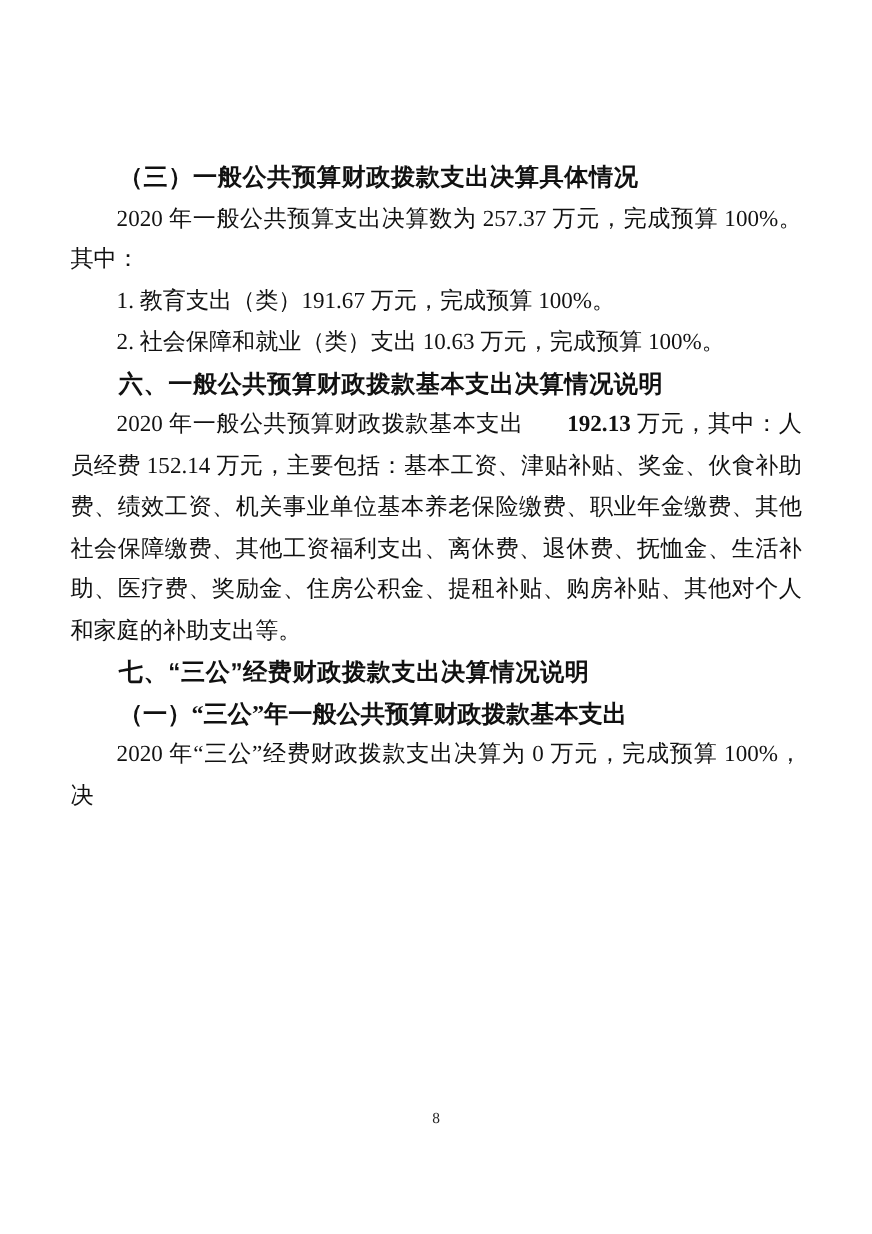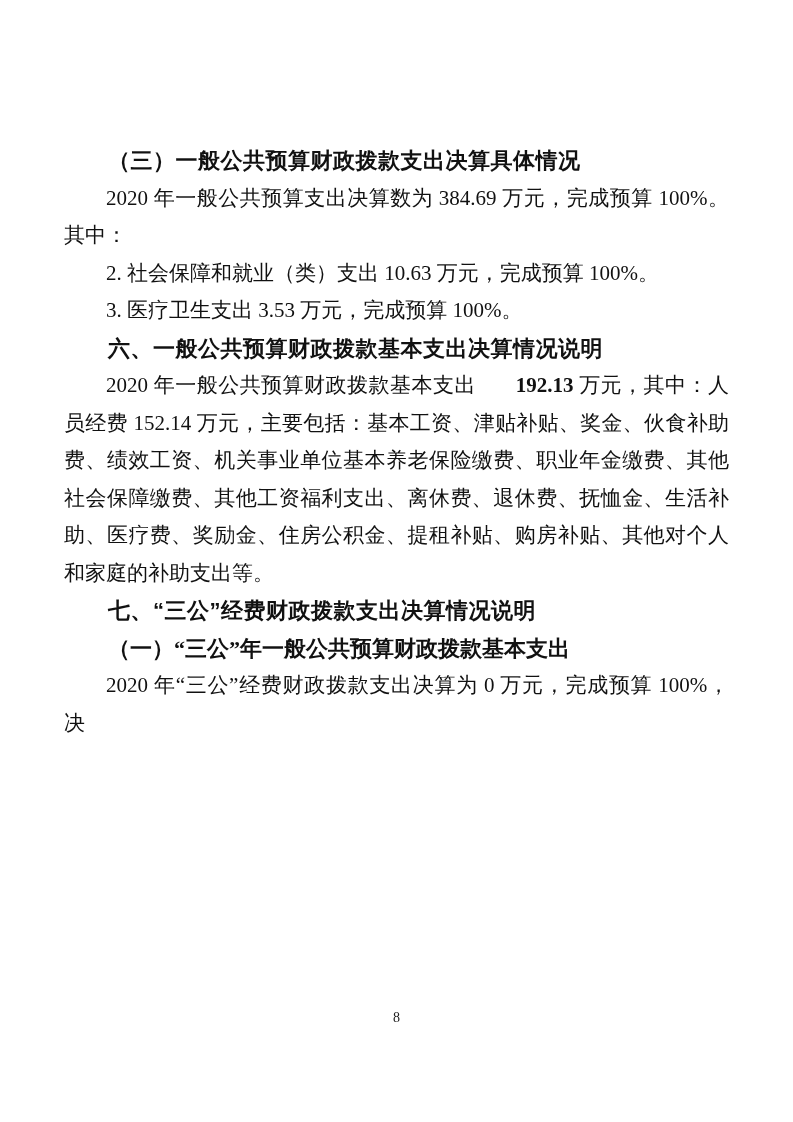--- a/index.html
+++ b/index.html
@@ -62,24 +62,24 @@
   }
 </style>
 </head>
 <body>
 
 <div class="page">
   <div class="content">
 
     <h3 class="h-hei">（三）一般公共预算财政拨款支出决算具体情况</h3>
 
-    <p>2020 年一般公共预算支出决算数为 384.69 万元，完成预算 100%。其中：</p>
+    <p>2020 年一般公共预算支出决算数为 257.37 万元，完成预算 100%。其中：</p>
 
+    <p>1. 教育支出（类）191.67 万元，完成预算 100%。</p>
     <p>2. 社会保障和就业（类）支出 10.63 万元，完成预算 100%。</p>
-    <p>3. 医疗卫生支出 3.53 万元，完成预算 100%。</p>
 
     <h2 class="h-hei">六、一般公共预算财政拨款基本支出决算情况说明</h2>
 
     <p><span>2020 年一般公共预算财政拨款基本支出 </span><span class="bnum">192.13</span><span> 万元，其中：人员经费 152.14 万元，主要包括：基本工资、津贴补贴、奖金、伙食补助费、绩效工资、机关事业单位基本养老保险缴费、职业年金缴费、其他社会保障缴费、其他工资福利支出、离休费、退休费、抚恤金、生活补助、医疗费、奖励金、住房公积金、提租补贴、购房补贴、其他对个人和家庭的补助支出等。</span></p>
 
 
     <h2 class="h-hei">七、“三公”经费财政拨款支出决算情况说明</h2>
 
     <h3 class="h-kai">（一）“三公”年一般公共预算财政拨款基本支出</h3>
 

